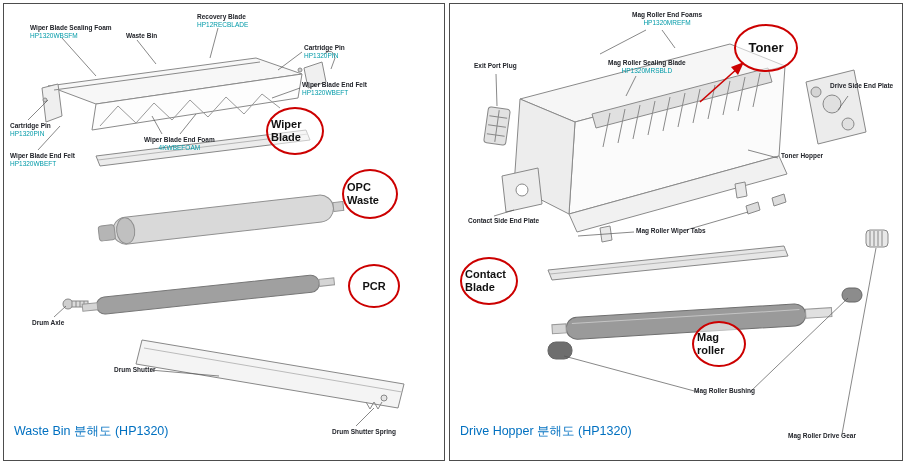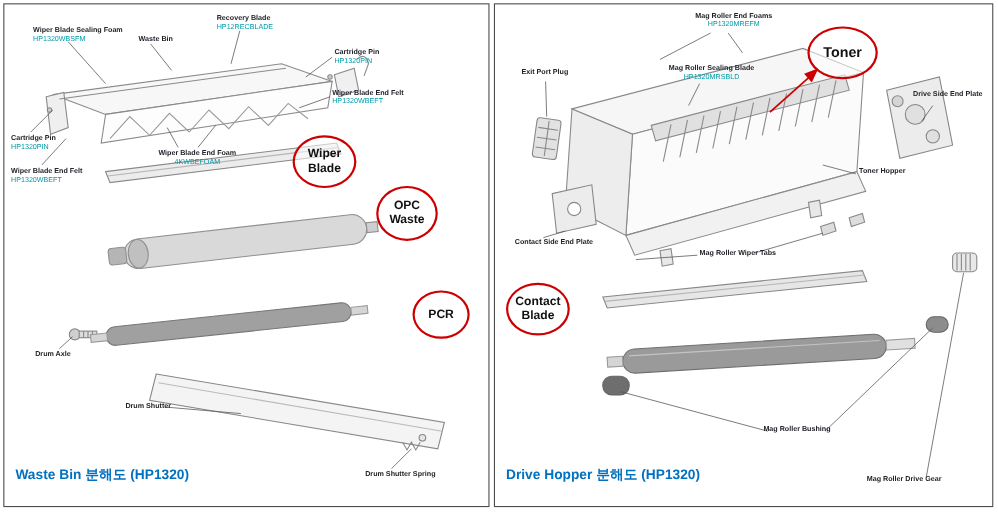--- a/index.html
+++ b/index.html
@@ -7,25 +7,25 @@
   body{font-family:"Liberation Sans",sans-serif;background:#ffffff;position:relative}
   .canvas{position:relative;width:907px;height:466px;background:#fff}
   .panel{position:absolute;top:3px;height:458px;border:1px solid #4d4d4d;background:#fff;overflow:hidden}
   .panel.left{left:3px;width:442px}
   .panel.right{left:449px;width:454px}
   .art{position:absolute;left:0;top:0}
   .lbl{position:absolute;font-size:6.5px;line-height:1.2;color:#22242a;white-space:nowrap}
   .lbl .nm{display:block;font-weight:bold}
   .lbl .pn{display:block;color:var(--part_teal,#009aa8)}
   .callout{position:absolute;border:2.5px solid var(--callout_red,#cc0000);border-radius:50%;
-           display:flex;align-items:center;justify-content:center;text-align:center;
+           display:flex;align-items:center;justify-content:center;text-align:left;
            font-weight:bold;font-size:11px;color:#111;line-height:1.15;padding:3px;
            background:rgba(255,255,255,0.55);white-space:normal}
   .callout.big{font-size:13px}
-  .title{position:absolute;left:10px;bottom:20px;font-size:12.5px;font-weight:bold;color:var(--title_blue,#0070c0)}
+  .title{position:absolute;left:10px;bottom:20px;font-size:12.5px;font-weight:normal;color:var(--title_blue,#0070c0)}
 </style>
 </head>
 <body>
 
 <div class="canvas">
 
   <div class="panel left">
 
     <svg class="art" width="442" height="458" viewBox="0 0 442 458">
 
@@ -128,23 +128,23 @@
     </div>
     <div class="lbl" style="left:110px;top:362px">
       <span class="nm">Drum Shutter</span>
       <span class="pn"></span>
     </div>
     <div class="lbl" style="left:328px;top:424px">
       <span class="nm">Drum Shutter Spring</span>
       <span class="pn"></span>
     </div>
 
-    <div class="callout" style="left:262px;top:119px;width:58px;height:48px">Wiper Blade</div>
+    <div class="callout" style="left:262px;top:103px;width:58px;height:48px">Wiper Blade</div>
     <div class="callout" style="left:338px;top:165px;width:56px;height:50px">OPC Waste</div>
-    <div class="callout" style="left:371px;top:260px;width:52px;height:44px">PCR</div>
+    <div class="callout" style="left:344px;top:260px;width:52px;height:44px">PCR</div>
 
     <div class="title">Waste Bin 분해도 (HP1320)</div>
   </div>
 
   <div class="panel right">
 
     <svg class="art" width="454" height="458" viewBox="0 0 454 458">
 
       <g stroke="#8a8a8a" stroke-width="1" fill="none">
         <polygon points="70,95 280,40 335,62 125,118" fill="#f6f6f6"></polygon>
@@ -269,17 +269,18 @@
       <span class="nm">Mag Roller Bushing</span>
       <span class="pn"></span>
     </div>
     <div class="lbl" style="left:338px;top:428px">
       <span class="nm">Mag Roller Drive Gear</span>
       <span class="pn"></span>
     </div>
 
     <div class="callout big" style="left:284px;top:20px;width:64px;height:48px">Toner</div>
     <div class="callout" style="left:10px;top:253px;width:58px;height:48px">Contact Blade</div>
+    <div class="callout" style="left:242px;top:317px;width:54px;height:46px">Mag roller</div>
 
     <div class="title">Drive Hopper 분해도 (HP1320)</div>
   </div>
 
 </div>
 
 </body></html>

